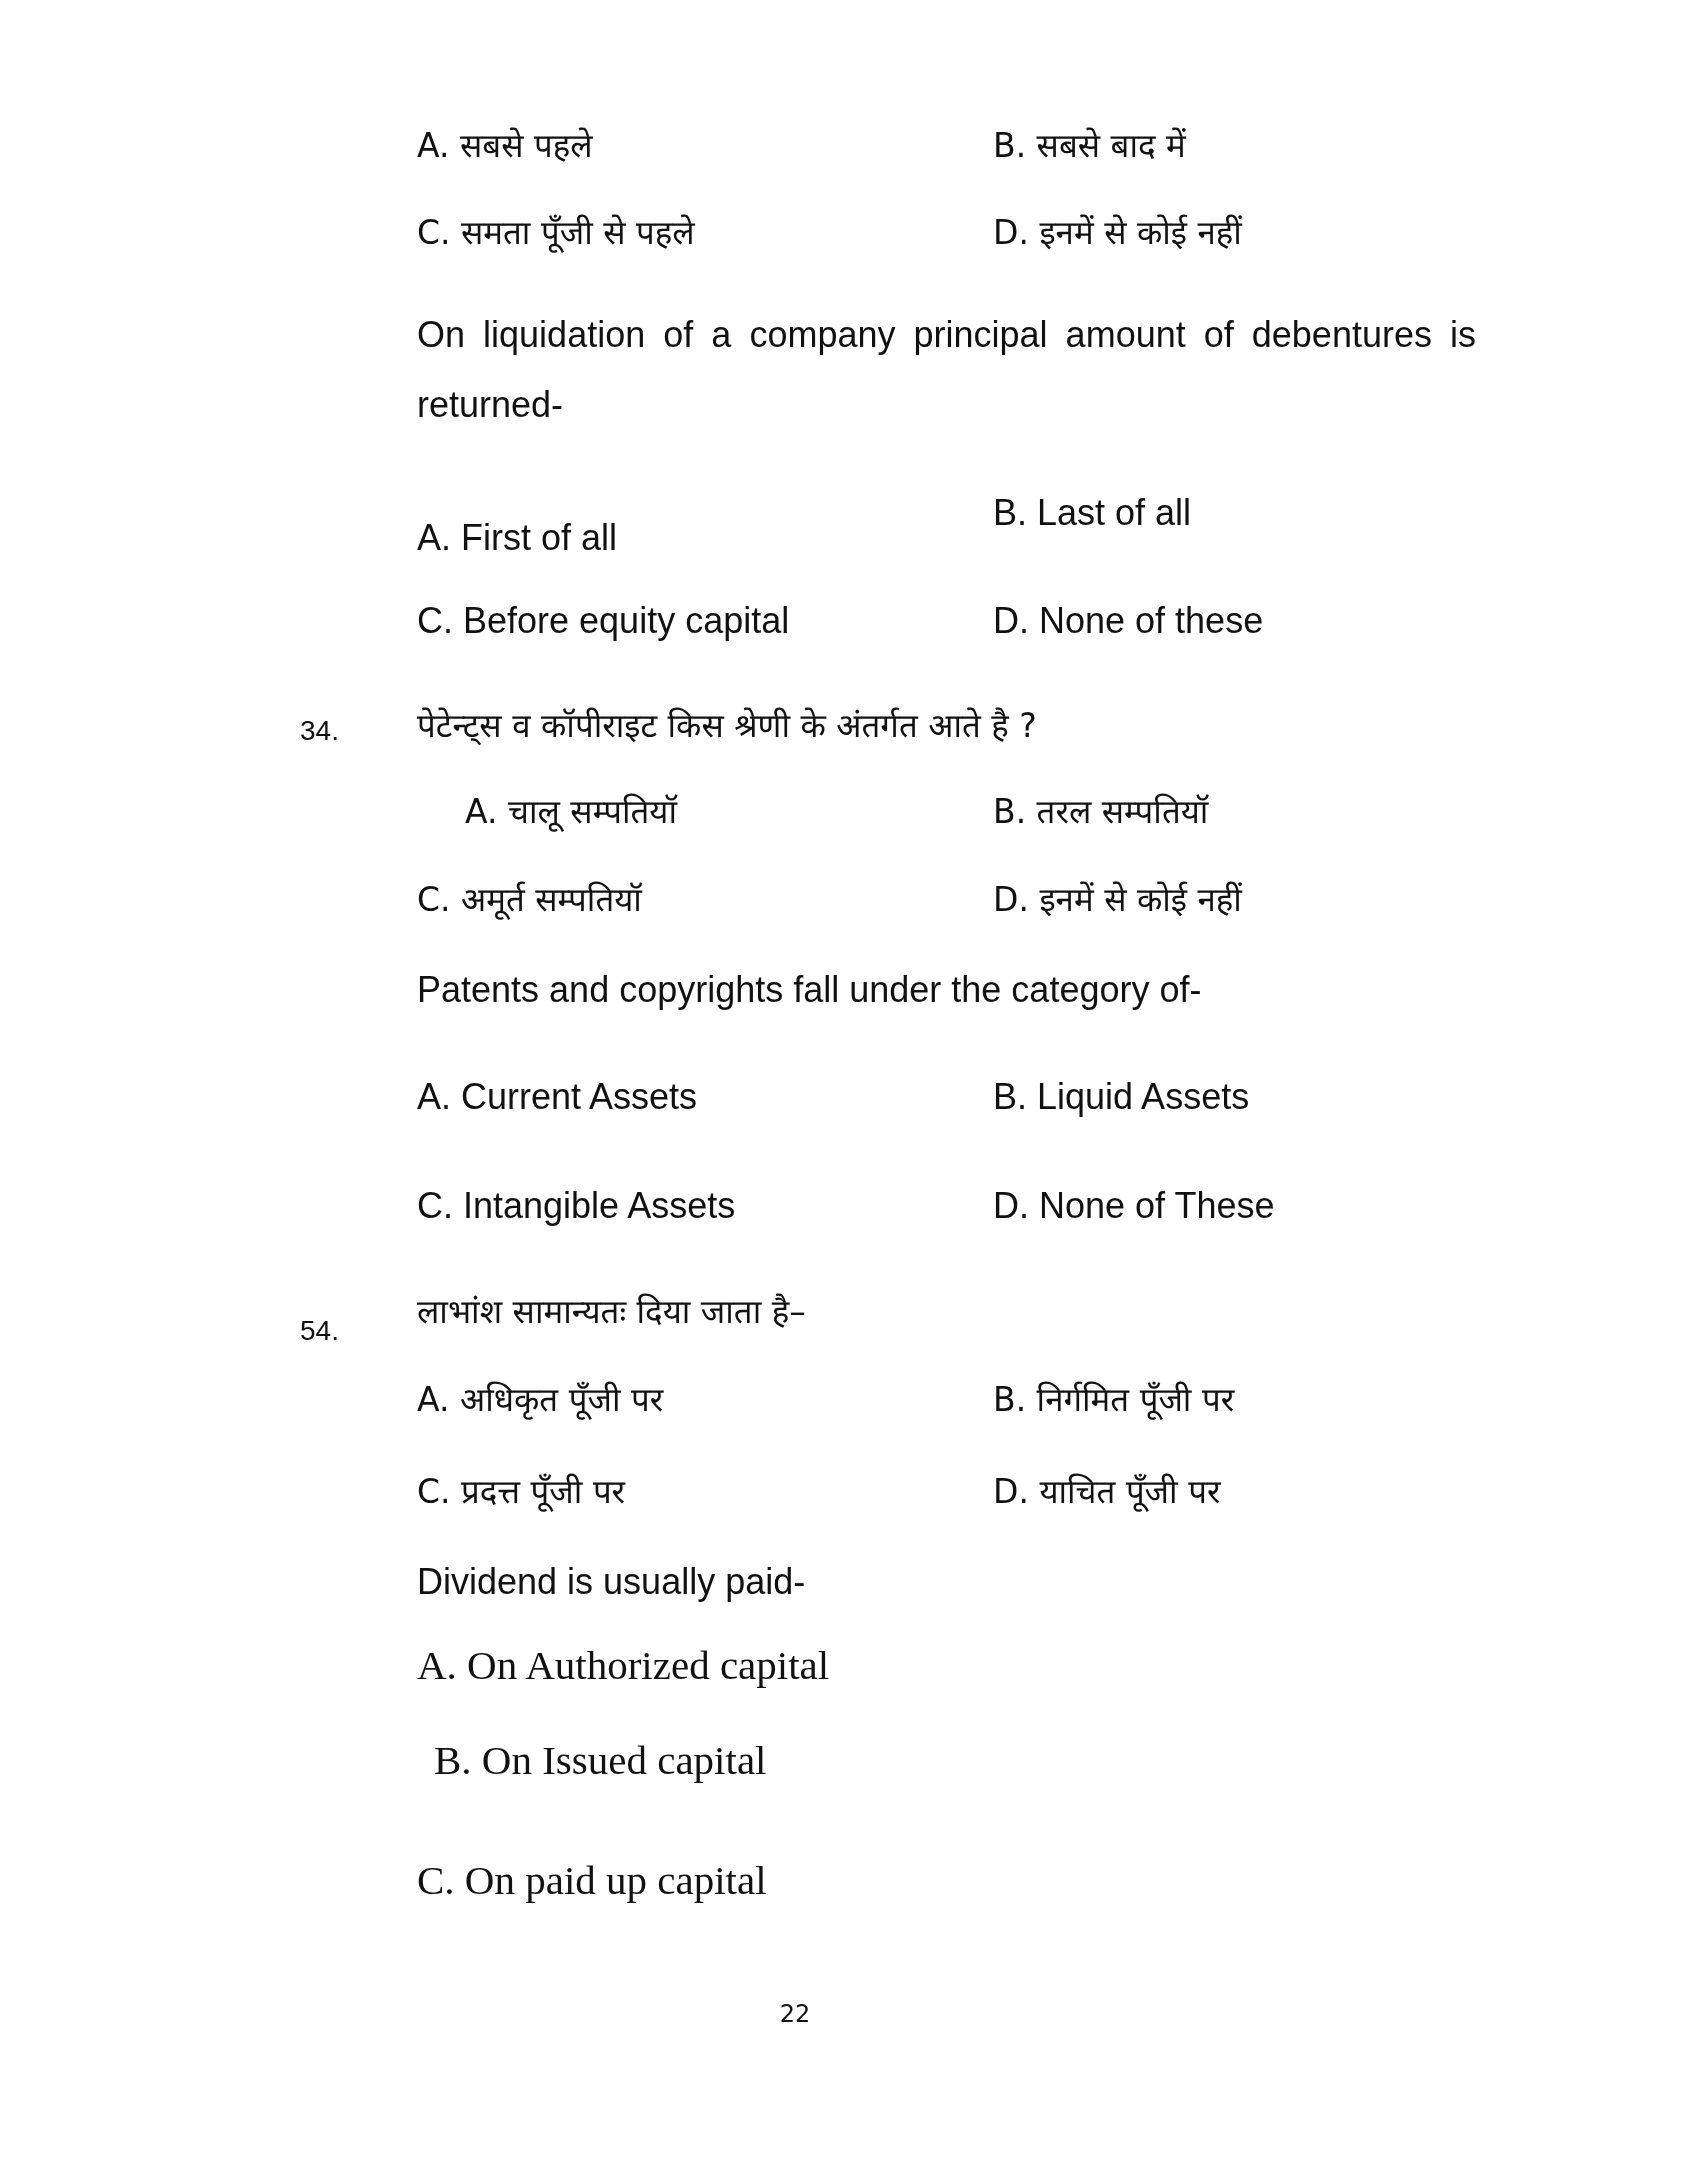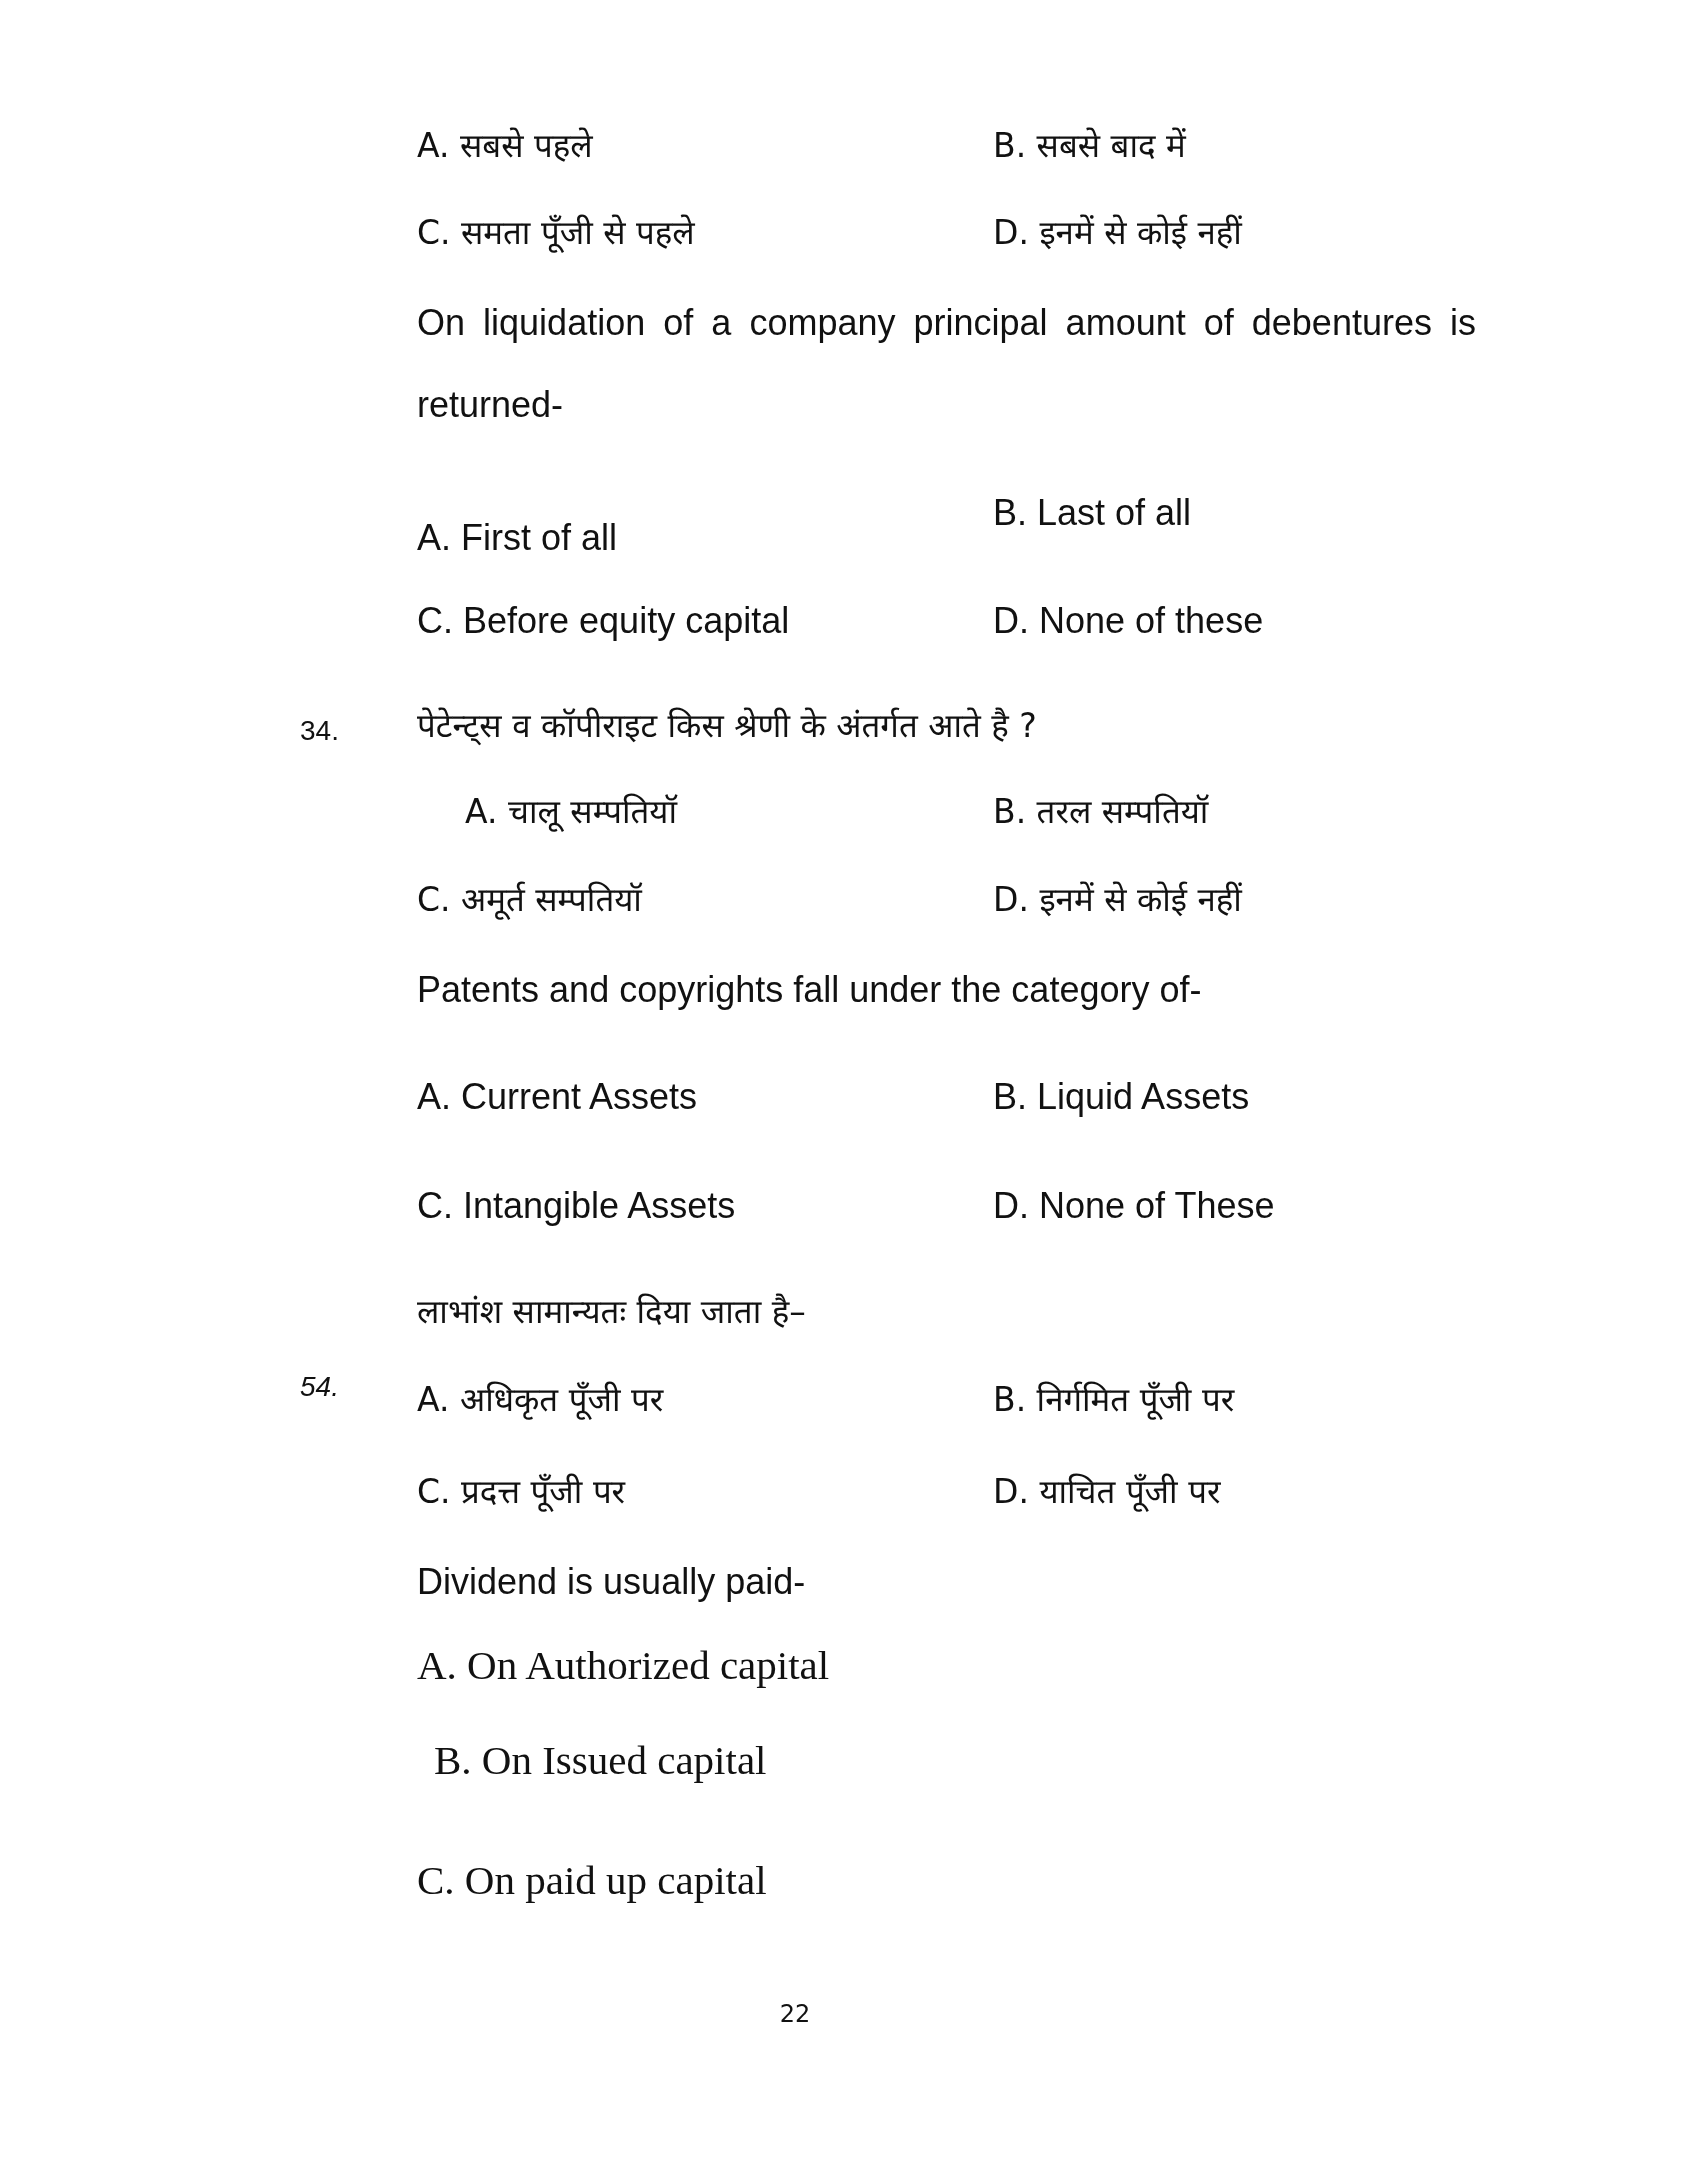--- a/index.html
+++ b/index.html
@@ -12,42 +12,42 @@
   .pageno { position: absolute; left: 0; width: 1502px; text-align: center; font-family: "DejaVu Sans", sans-serif; font-size: 24px; margin-left: 44px; }
 </style>
 </head>
 <body>
 
 <div class="line hi" style="left:417px; top:129px;">A. सबसे पहले</div>
 <div class="line hi" style="left:993px; top:129px;">B. सबसे बाद में</div>
 <div class="line hi" style="left:417px; top:216px;">C. समता पूँजी से पहले</div>
 <div class="line hi" style="left:993px; top:216px;">D. इनमें से कोई नहीं</div>
 
-<div class="line just" style="left:417px; top:305px;">On liquidation of a company principal amount of debentures is</div>
+<div class="line just" style="left:417px; top:317px;">On liquidation of a company principal amount of debentures is</div>
 <div class="line" style="left:417px; top:387px;text-align:right;">returned-</div>
 
 <div class="line" style="left:417px; top:495px;margin-top:25px;">A. First of all</div>
 <div class="line" style="left:993px; top:495px;">B. Last of all</div>
 <div class="line" style="left:417px; top:603px;">C. Before equity capital</div>
 <div class="line" style="left:993px; top:603px;">D. None of these</div>
 
 <div class="line qnum" style="left:300px; top:717px;">34.</div>
 <div class="line hi" style="left:417px; top:709px;">पेटेन्ट्स व कॉपीराइट किस श्रेणी के अंतर्गत आते है ?</div>
 <div class="line hi" style="left:417px; top:795px;margin-left:48px;">A. चालू सम्पतियॉ</div>
 <div class="line hi" style="left:993px; top:795px;">B. तरल सम्पतियॉ</div>
 <div class="line hi" style="left:417px; top:883px;">C. अमूर्त सम्पतियॉ</div>
 <div class="line hi" style="left:993px; top:883px;">D. इनमें से कोई नहीं</div>
 
 <div class="line" style="left:417px; top:972px;">Patents and copyrights fall under the category of-</div>
 <div class="line" style="left:417px; top:1079px;">A. Current Assets</div>
 <div class="line" style="left:993px; top:1079px;">B. Liquid Assets</div>
 <div class="line" style="left:417px; top:1188px;">C. Intangible Assets</div>
 <div class="line" style="left:993px; top:1188px;">D. None of These</div>
 
-<div class="line qnum" style="left:300px; top:1373px;font-style:italic;">54.</div>
+<div class="line qnum" style="left:300px; top:1317px;">54.</div>
 <div class="line hi" style="left:417px; top:1295px;">लाभांश सामान्यतः दिया जाता है–</div>
 <div class="line hi" style="left:417px; top:1383px;">A. अधिकृत पूँजी पर</div>
 <div class="line hi" style="left:993px; top:1383px;">B. निर्गमित पूँजी पर</div>
 <div class="line hi" style="left:417px; top:1475px;">C. प्रदत्त पूँजी पर</div>
 <div class="line hi" style="left:993px; top:1475px;text-align:right;">D. याचित पूँजी पर</div>
 
 <div class="line" style="left:417px; top:1564px;">Dividend is usually paid-</div>
 <div class="line serif" style="left:417px; top:1645px;">A. On Authorized capital</div>
 <div class="line serif" style="left:434px; top:1740px;">B. On Issued capital</div>
 <div class="line serif" style="left:417px; top:1860px;">C. On paid up capital</div>

